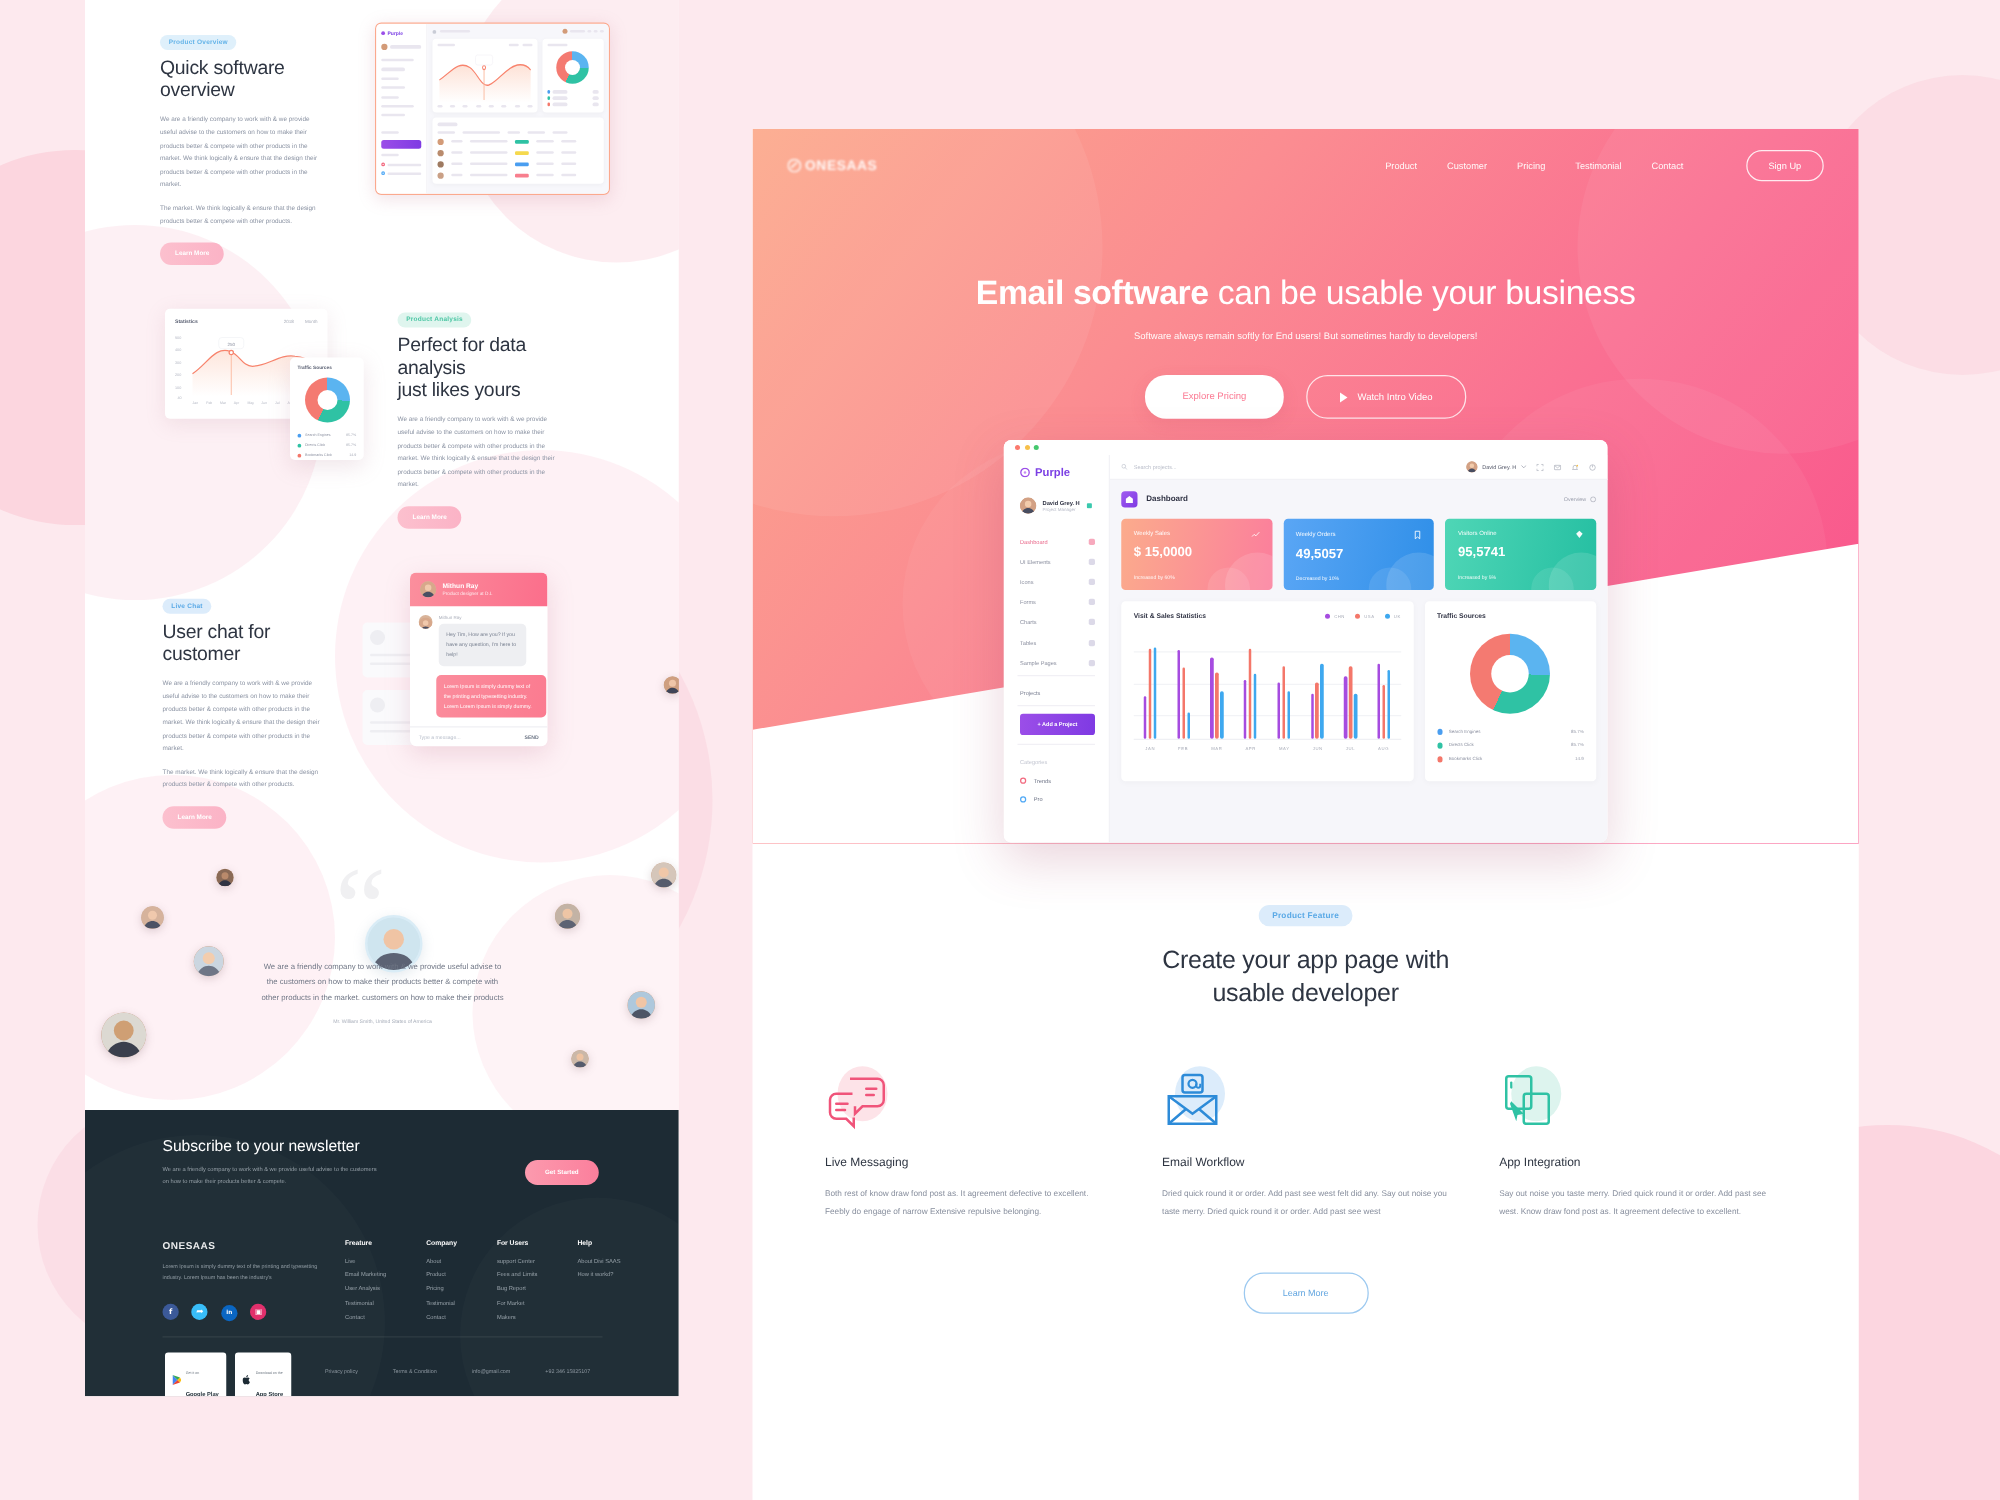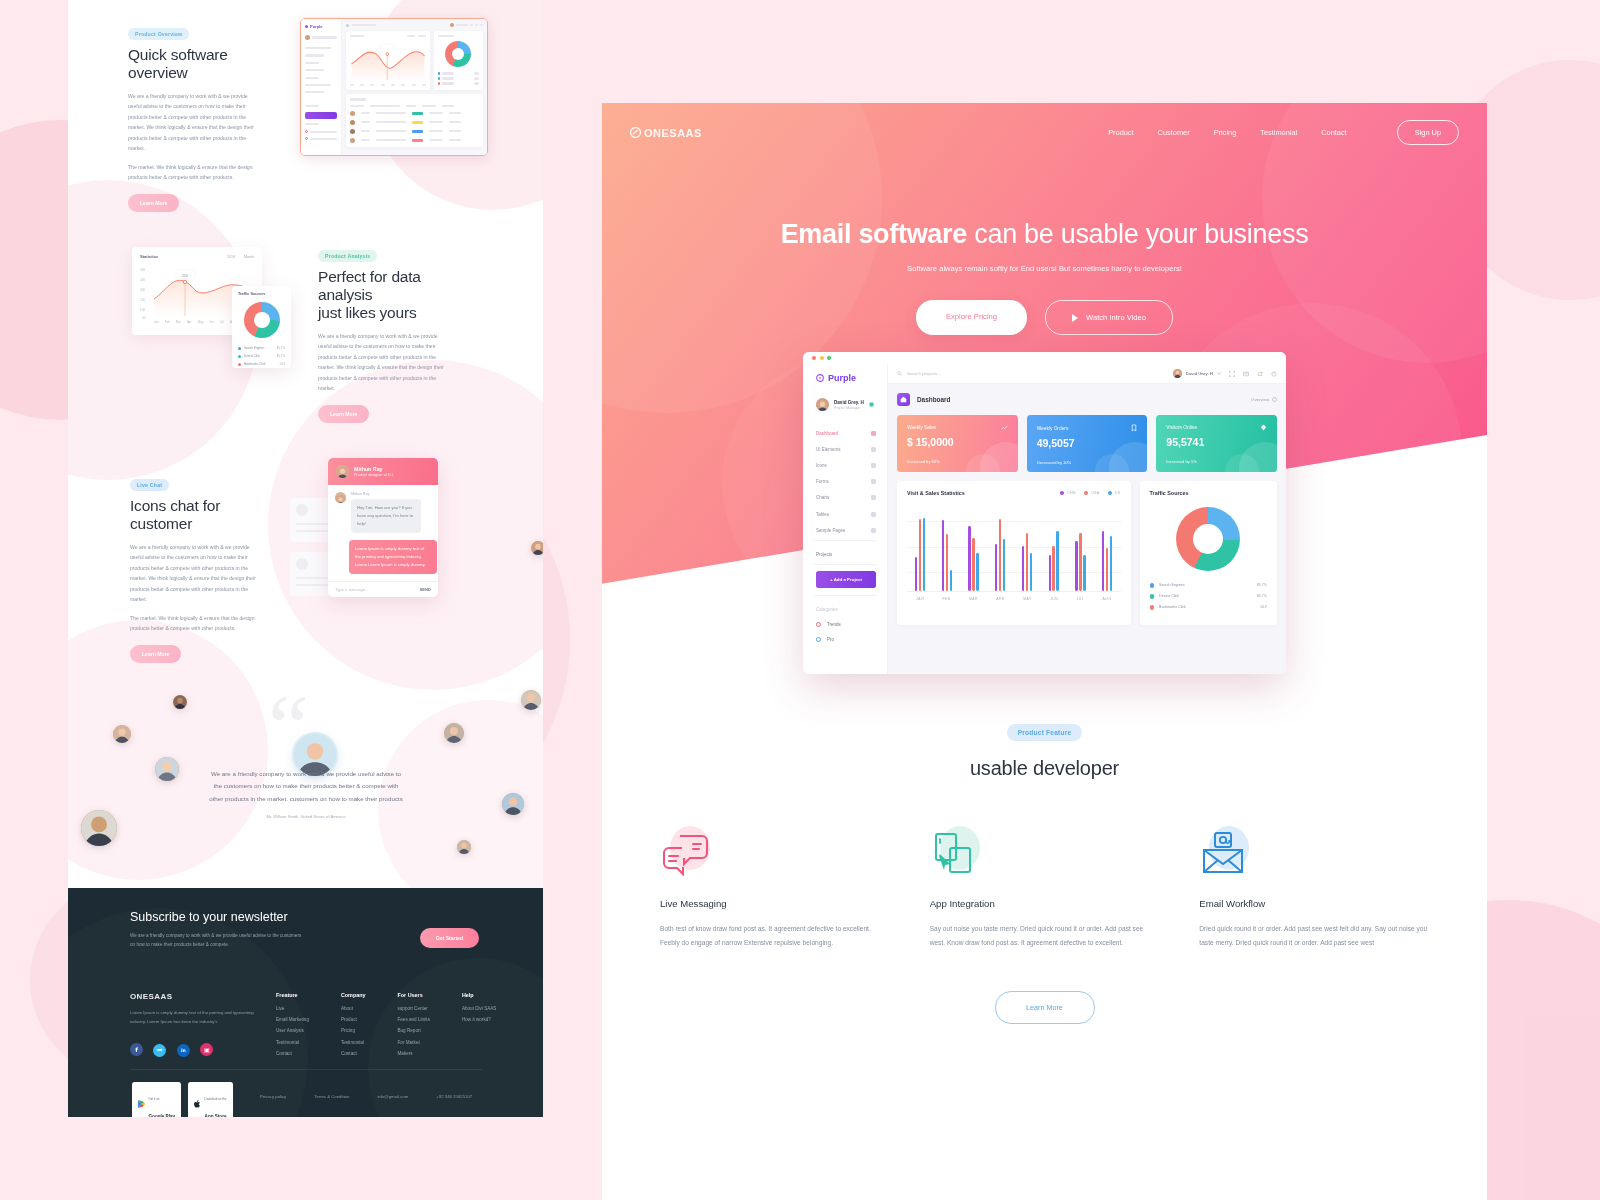--- a/index.html
+++ b/index.html
@@ -459,21 +459,21 @@
         <div style="display:flex;align-items:center;gap:3px;">
             <div style="width:3px;height:3px;border-radius:50%;background:#f4776a;"></div>
             <span style="font-size:2.9px;color:#8b90a0;">Bookmarks Click</span>
             <span style="margin-left:auto;font-size:2.9px;color:#a9adb9;">14.9</span>
           </div>
       </div>
     </div>
 
     <div class="lp-sec" style="left:62px; top:473px; width:150px;">
       <span class="tagpill blue2">Live Chat</span>
-      <div class="lp-h">Icons chat for customer</div>
+      <div class="lp-h">User chat for customer</div>
       <div class="lp-p">We are a friendly company to work with &amp; we provide useful advise to the customers on how to make their products better &amp; compete with other products in the market. We think logically &amp; ensure that the design their products better &amp; compete with other products in the market.</div>
       <div class="lp-p" style="margin-top:8px;">The market. We think logically &amp; ensure that the design products better &amp; compete with other products.</div>
       <div><span class="lp-btn">Learn More</span></div>
     </div>
 
     <div style="position:absolute;left:222px;top:498px;width:70px;height:44px;background:#fafafc;border-radius:4px;padding:6px;">
       <div style="width:12px;height:12px;border-radius:50%;background:#eeeef2;"></div>
       <div style="height:2px;background:#eeeef2;border-radius:2px;margin-top:7px;width:52px;"></div>
       <div style="height:2px;background:#eeeef2;border-radius:2px;margin-top:5px;width:46px;"></div>
     </div>
@@ -967,66 +967,67 @@
             </div>
           </div>
         </div>
       </div>
     </div>
 
     <div class="feat">
       <div class="feat-top">
         <span class="tagpill blue2" style="font-size:6.6px;padding:5px 11px;border-radius:12px;">Product Feature</span>
         <div class="feat-h">
+          <div>Create your app page with</div>
           <div>usable developer</div>
         </div>
       </div>
 
       <div class="cards">
         <div class="card">
           <div class="card-ic">
             <span class="blobi" style="background:#fde3e8;"></span>
             <svg width="52" height="50" viewBox="0 0 52 50" style="position:relative;">
               <path d="M20 6h22a5 5 0 015 5v12a5 5 0 01-5 5H30l-6 6v-6" fill="none" stroke="#f0547a" stroke-width="2"></path>
               <path d="M33 14h8M33 19h6" stroke="#f0547a" stroke-width="2" stroke-linecap="round"></path>
               <path d="M22 18H9a5 5 0 00-5 5v10a5 5 0 005 5h8l6 6v-6h-1" fill="none" stroke="#f0547a" stroke-width="2"></path>
               <path d="M9 26h9M9 31h7" stroke="#f0547a" stroke-width="2" stroke-linecap="round"></path>
             </svg>
           </div>
           <div class="card-h">Live Messaging</div>
           <div class="card-p">Both rest of know draw fond post as. It agreement defective to excellent. Feebly do engage of narrow Extensive repulsive belonging.</div>
-        </div>
-
-        <div class="card">
-          <div class="card-ic">
-            <span class="blobi" style="background:#ddf4ee;"></span>
-            <svg width="52" height="50" viewBox="0 0 52 50" style="position:relative;">
-              <rect x="6" y="4" width="20" height="26" rx="2" fill="none" stroke="#2fc2a4" stroke-width="2"></rect>
-              <path d="M10 9v4" stroke="#2fc2a4" stroke-width="1.8" stroke-linecap="round"></path>
-              <rect x="20" y="18" width="20" height="24" rx="2" fill="none" stroke="#2fc2a4" stroke-width="2"></rect>
-              <path d="M10 24l10 10-5 1-1 5-5-14z" fill="#2fc2a4"></path>
-            </svg>
-          </div>
-          <div class="card-h">App Integration</div>
-          <div class="card-p">Say out noise you taste merry. Dried quick round it or order. Add past see west. Know draw fond post as. It agreement defective to excellent.</div>
         </div>
 
         <div class="card">
           <div class="card-ic">
             <span class="blobi" style="background:#dcecfb;"></span>
             <svg width="52" height="50" viewBox="0 0 52 50" style="position:relative;">
               <rect x="16" y="3" width="16" height="14" rx="2" fill="none" stroke="#2d8bd8" stroke-width="2"></rect>
               <circle cx="24" cy="10" r="3.2" fill="none" stroke="#2d8bd8" stroke-width="1.8"></circle>
               <path d="M27 10v1.6a1.6 1.6 0 003.2 0V10" fill="none" stroke="#2d8bd8" stroke-width="1.6"></path>
               <path d="M5 20h38v22H5z" fill="none" stroke="#2d8bd8" stroke-width="2"></path>
               <path d="M5 20l19 14 19-14" fill="none" stroke="#2d8bd8" stroke-width="2"></path>
               <path d="M5 42l14-12M43 42L29 30" fill="none" stroke="#2d8bd8" stroke-width="2"></path>
             </svg>
           </div>
           <div class="card-h">Email Workflow</div>
           <div class="card-p">Dried quick round it or order. Add past see west felt did any. Say out noise you taste merry. Dried quick round it or order. Add past see west</div>
         </div>
+
+        <div class="card">
+          <div class="card-ic">
+            <span class="blobi" style="background:#ddf4ee;"></span>
+            <svg width="52" height="50" viewBox="0 0 52 50" style="position:relative;">
+              <rect x="6" y="4" width="20" height="26" rx="2" fill="none" stroke="#2fc2a4" stroke-width="2"></rect>
+              <path d="M10 9v4" stroke="#2fc2a4" stroke-width="1.8" stroke-linecap="round"></path>
+              <rect x="20" y="18" width="20" height="24" rx="2" fill="none" stroke="#2fc2a4" stroke-width="2"></rect>
+              <path d="M10 24l10 10-5 1-1 5-5-14z" fill="#2fc2a4"></path>
+            </svg>
+          </div>
+          <div class="card-h">App Integration</div>
+          <div class="card-p">Say out noise you taste merry. Dried quick round it or order. Add past see west. Know draw fond post as. It agreement defective to excellent.</div>
+        </div>
       </div>
 
       <div class="learn">Learn More</div>
     </div>
   </div>
 </div>
 
 </body></html>

